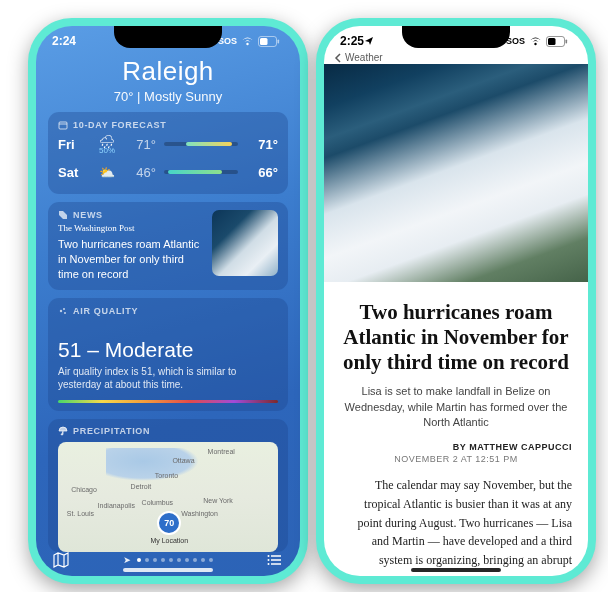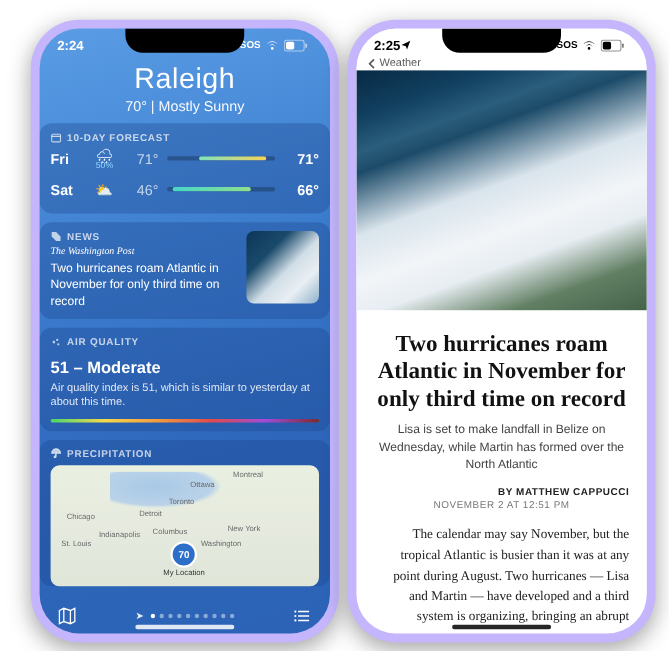--- a/index.html
+++ b/index.html
@@ -1,46 +1,46 @@
 <!DOCTYPE html>
 <html><head>
 <meta charset="utf-8">
 <style>
 html,body{margin:0;padding:0;background:#fff;font-family:-apple-system,Helvetica,Arial,sans-serif}
 .stage{width:608px;height:592px;position:relative;background:#fff}
-.phone{position:absolute;top:18px;width:264px;height:550px;border-radius:44px;background:#c4b5fd;box-shadow:0 6px 20px rgba(0,0,0,.35);padding:8px}
+.phone{position:absolute;top:18px;width:264px;height:550px;border-radius:44px;background:#5eead4;box-shadow:0 6px 20px rgba(0,0,0,.35);padding:8px}
 .phone.left{left:28px}
 .phone.right{left:316px}
 .screen{width:100%;height:100%;border-radius:36px;overflow:hidden;position:relative}
 
 .left .screen{background:linear-gradient(165deg,#5a9de5 0%,#3c7dce 38%,#2d66bb 70%,#2c63b6 100%);color:#fff;font-size:11px}
 .notch{position:absolute;top:0;left:50%;transform:translateX(-50%);width:108px;height:22px;background:#000;border-bottom-left-radius:16px;border-bottom-right-radius:16px;z-index:50}
 .status{position:absolute;top:6px;left:0;right:0;height:18px;display:flex;justify-content:space-between;align-items:center;padding:0 16px;font-size:12px;font-weight:600;z-index:40}
 .status .r{display:flex;align-items:center;gap:4px;font-size:9px}
 .status .r svg{display:block}
-.left .content{position:absolute;top:28px;left:0;right:0;bottom:30px;padding:0 0;color:#fff}
+.left .content{position:absolute;top:28px;left:0;right:0;bottom:30px;padding:0 12px;color:#fff}
 .city{text-align:center;font-size:26px;font-weight:400;margin-top:2px;letter-spacing:.5px}
 .cond{text-align:center;font-size:13px;font-weight:500;opacity:.95;margin-top:2px}
 .card{background:rgba(30,70,140,.35);border-radius:11px;padding:8px 10px;margin-top:8px}
 .card-h{display:flex;align-items:flex-end;gap:5px;font-size:9px;letter-spacing:.7px;font-weight:600;color:rgba(255,255,255,.72)}
 .fc-row{display:flex;align-items:center;height:28px;gap:8px;font-size:13px}
 .fc-day{width:28px;font-weight:600}
 .fc-ic{width:26px;text-align:center}
 .fc-lo{width:28px;text-align:right;color:rgba(255,255,255,.7)}
 .fc-bar{flex:1;height:4px;border-radius:2px;background:rgba(0,0,0,.25);position:relative;overflow:hidden}
 .fc-bar span{position:absolute;top:0;bottom:0;border-radius:2px}
 .fc-hi{width:32px;text-align:right;font-weight:600}
 .pct{font-size:8px;color:#8fd4ff;display:block;line-height:1;margin-top:-2px}
 .news{display:flex;gap:8px}
 .news-txt{flex:1}
-.src{font-family:Georgia,serif;font-style:italic;font-size:9px;margin:3px 0 4px}
+.src{font-family:Georgia,serif;font-size:9px;margin:3px 0 4px}
 .headline{font-size:11px;line-height:1.35;font-weight:500}
 .open{font-size:9px;color:rgba(255,255,255,.75);margin-top:6px}
 .thumb{width:66px;height:66px;border-radius:7px;background:linear-gradient(135deg,#0c3558 0%,#1a4a6b 30%,#d0dde6 55%,#e9eff4 75%,#8fb1c9 100%);flex:none}
-.aqi-val{font-size:15px;font-weight:700;margin:10px 0 3px}
+.aqi-val{font-size:21px;font-weight:400;margin:22px 0 3px}
 .aqi-desc{font-size:10px;line-height:1.35;color:rgba(255,255,255,.85)}
 .aqi-bar{height:3px;border-radius:2px;margin-top:8px;background:linear-gradient(90deg,#48d66a,#f6d94a,#f39a3c,#e24a4a,#a14bd9,#7d2a2a)}
 .mapcard{background:rgba(30,70,140,.35);border-radius:11px;margin-top:8px;padding:7px 10px 0;text-align:left}
 .map{height:110px;margin-top:6px;border-radius:8px;background:linear-gradient(180deg,#e9f0e0 0%,#e6eadf 50%,#dfe6d8 100%);position:relative;overflow:hidden;color:#6a6a6a;font-size:7px}
 .map .city-lbl{position:absolute;white-space:nowrap}
 .map .loc{position:absolute;left:42%;bottom:8px;text-align:center;font-size:7px;color:#333}
 .map .loc .pin{width:20px;height:20px;border-radius:50%;background:#2d6ec9;border:2px solid #fff;color:#fff;font-size:9px;font-weight:700;line-height:20px;margin:0 auto 2px}
 .lakes{position:absolute;left:22%;top:6%;width:42%;height:30%;background:radial-gradient(ellipse at 40% 40%,#a9c9e6 0%,#b9d2e9 60%,transparent 70%)}
 .tabbar{position:absolute;bottom:2px;left:0;right:0;height:28px;display:flex;align-items:center;justify-content:space-between;padding:0 16px}
 .dots{display:flex;gap:4px;align-items:center}

